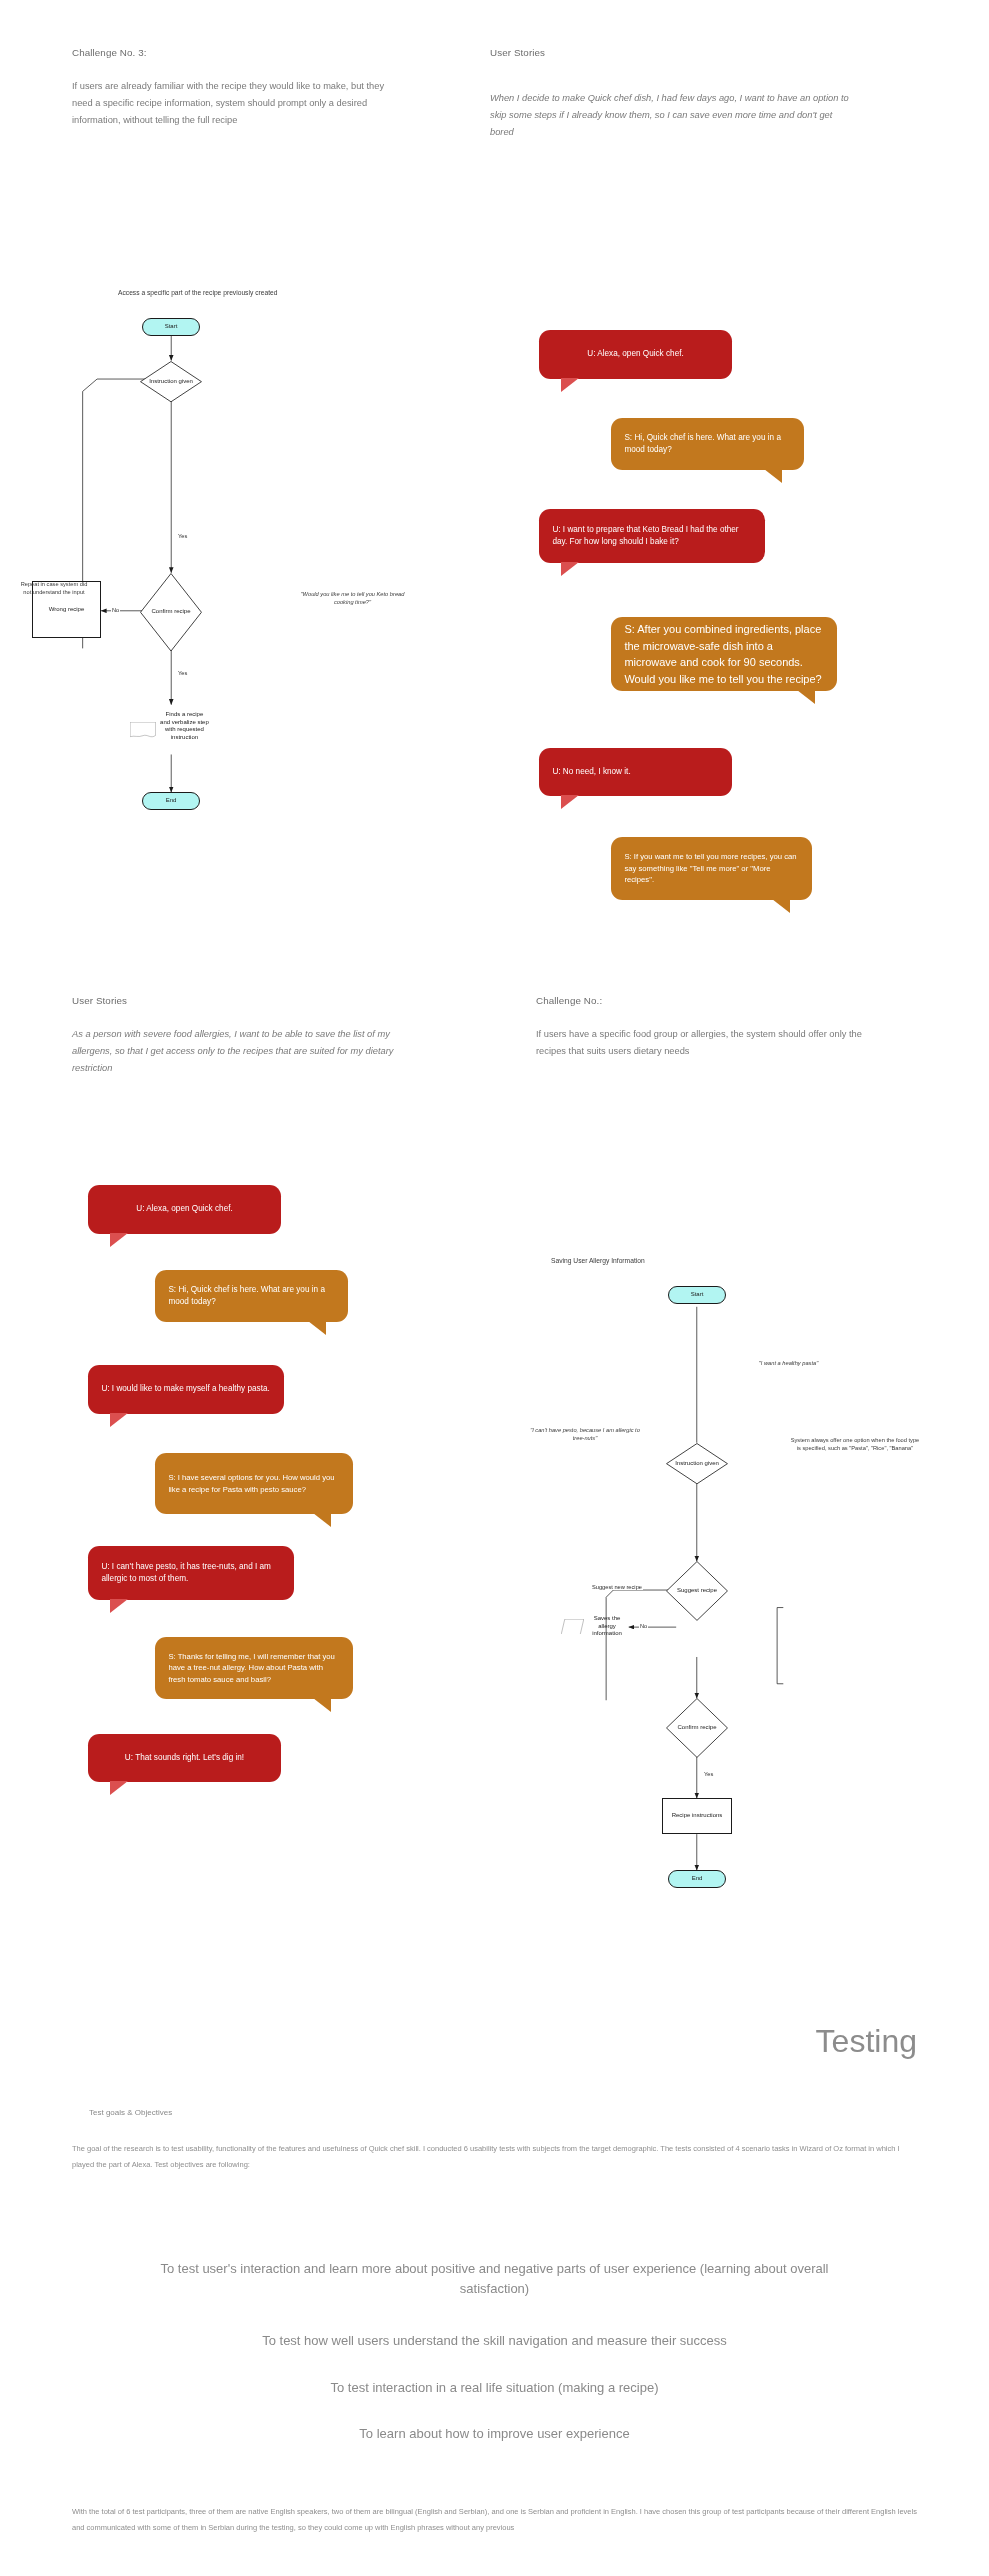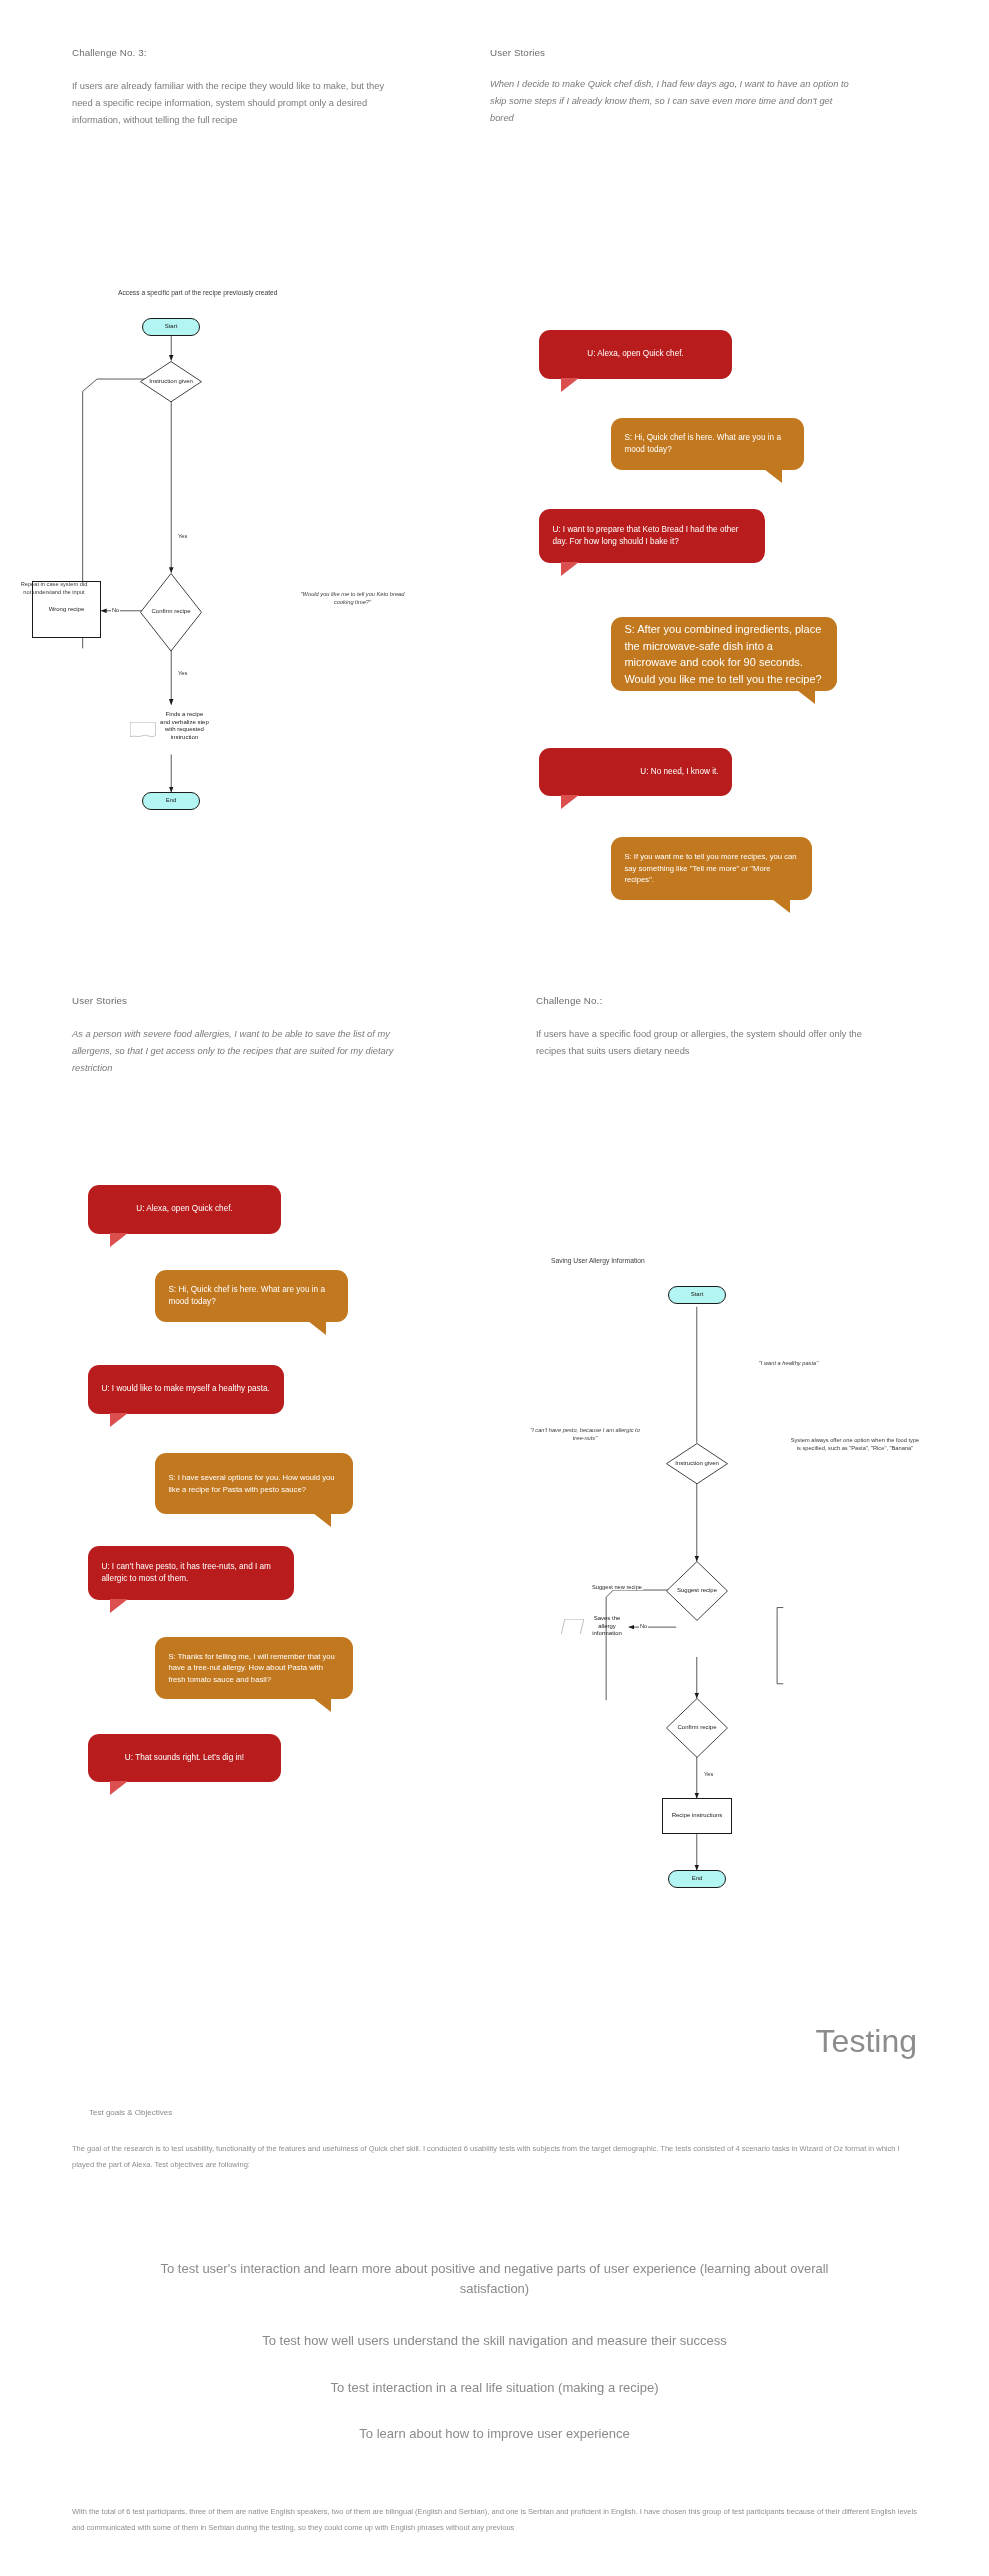--- a/index.html
+++ b/index.html
@@ -155,21 +155,21 @@
     stroke: #1b1b1b; stroke-width: 1.4; fill: none;
   }
 </style>
 </head>
 <body>
 
 <div class="abs sec-label" style="left:72px; top:46px;">Challenge No. 3:</div>
 <div class="abs body-reg" style="left:72px; top:78px; width:325px;">If users are already familiar with the recipe they would like to make, but they need a specific recipe information, system should prompt only a desired information, without telling the full recipe</div>
 
 <div class="abs sec-label" style="left:490px; top:46px;">User Stories</div>
-<div class="abs body-it" style="left:490px; top:76px; width:361px;">When I decide to make Quick chef dish, I had few days ago, I want to have an option to skip some steps if I already know them, so I can save even more time and don't get bored</div>
+<div class="abs body-it" style="left:490px; top:90px; width:361px;">When I decide to make Quick chef dish, I had few days ago, I want to have an option to skip some steps if I already know them, so I can save even more time and don't get bored</div>
 
 <div class="fc-title" style="left:118px; top:289px;">Access a specific part of the recipe previously created</div>
 
 <svg class="wires" style="left:0; top:0; width:464px; height:927px;" viewBox="0 0 900 1800" width="464" height="927">
   <defs>
     <marker id="ah" markerWidth="9" markerHeight="9" refX="7.5" refY="3.2" orient="auto">
       <polygon points="0,0 8,3.2 0,6.4" fill="#1b1b1b" stroke="none"></polygon>
     </marker>
   </defs>
 
@@ -236,21 +236,21 @@
 <div class="bubble user" style="left:539px; top:509px; width:226px; height:54px;">
   <span>U: I want to prepare that Keto Bread I had the other day. For how long should I bake it?</span>
   <span class="tail"></span>
 </div>
 
 <div class="bubble sys" style="left:611px; top:617px; width:226px; height:74px; font-size:11px;">
   <span>S: After you combined ingredients, place the microwave-safe dish into a microwave and cook for 90 seconds. Would you like me to tell you the recipe?</span>
   <span class="tail"></span>
 </div>
 
-<div class="bubble user" style="left:539px; top:748px; width:193px; height:48px; justify-content:flex-end;">
+<div class="bubble user" style="left:539px; top:748px; width:193px; height:48px; justify-content:flex-start;">
   <span>U: No need, I know it.</span>
   <span class="tail"></span>
 </div>
 
 <div class="bubble sys" style="left:611px; top:837px; width:201px; height:63px; font-size:7.7px;">
   <span>S: If you want me to tell you more recipes, you can say something like "Tell me more" or "More recipes".</span>
   <span class="tail"></span>
 </div>
 
 <div class="abs sec-label" style="left:72px; top:994px;">User Stories</div>

